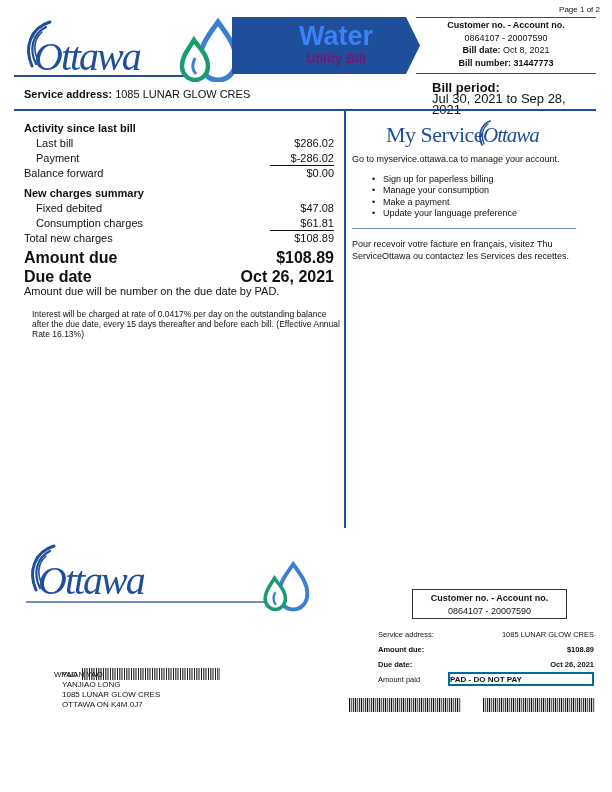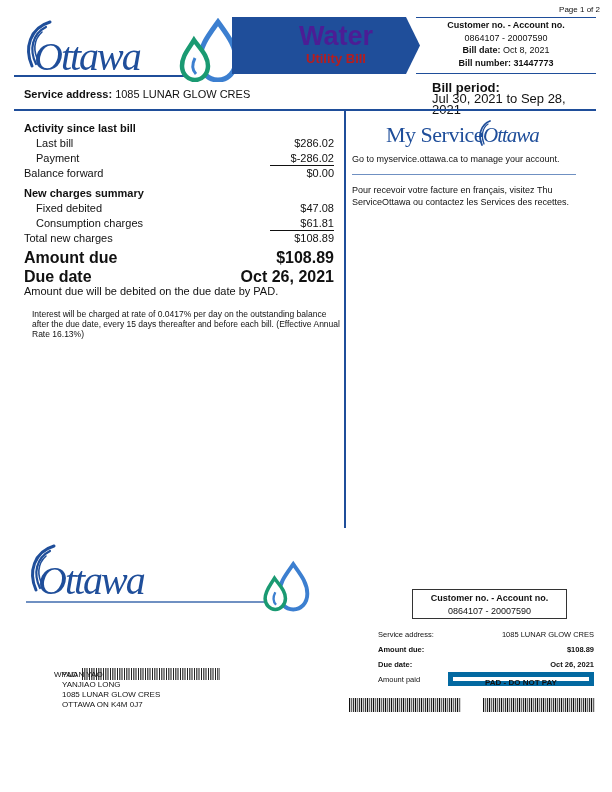--- a/index.html
+++ b/index.html
@@ -6,22 +6,22 @@
   html, body { width: 612px; height: 792px; background: #ffffff; overflow: hidden; }
   body { position: relative; font-family: "Liberation Sans", sans-serif; color: #111; font-size: 10px; }
   .abs { position: absolute; }
 
   
   .page-num { right: 12px; top: 5px; font-size: 8px; padding-left: 16px; }
   .ottawa-logo { left: 22px; top: 18px; width: 130px; height: 58px; }
   .logo-line { left: 14px; top: 75px; width: 180px; height: 1.5px; background: #1f4e9a; }
   .drops { left: 178px; top: 18px; width: 64px; height: 64px; }
   .banner { left: 232px; top: 17px; width: 188px; height: 57px; }
-  .banner-title { position: absolute; left: 44px; top: 6px; width: 120px; text-align: center; color: #4c1d95; font-weight: bold; font-size: 27px; line-height: 27px; }
-  .banner-sub { position: absolute; left: 44px; top: 34px; width: 120px; text-align: center; color: #b91c1c; font-weight: bold; font-size: 13px; line-height: 15px; }
+  .banner-title { position: absolute; left: 44px; top: 6px; width: 120px; text-align: center; color: #3b82f6; font-weight: bold; font-size: 27px; line-height: 27px; }
+  .banner-sub { position: absolute; left: 44px; top: 34px; width: 120px; text-align: center; color: #701a75; font-weight: bold; font-size: 13px; line-height: 15px; }
   .acct-box { left: 416px; top: 17px; width: 180px; height: 57px; border-top: 1px solid #1f4e9a; border-bottom: 1px solid #1f4e9a; text-align: center; font-size: 9px; line-height: 12.5px; padding-top: 1px; }
   .acct-box .b { font-weight: bold; }
   .svc-addr { left: 24px; top: 88px; font-size: 11px; }
   .svc-addr b { font-weight: bold; }
   .bill-period { left: 432px; top: 82px; width: 150px; text-align: left; font-size: 13px; line-height: 11px; }
   .bill-period .b { font-weight: bold; }
   .hr-main { left: 14px; top: 109px; width: 582px; height: 1.5px; background: #1f4e9a; }
   .vr-main { left: 344px; top: 110px; width: 1.5px; height: 418px; background: #1f4e9a; }
 
   
@@ -45,21 +45,21 @@
 
   
   .ottawa-logo2 { left: 26px; top: 542px; width: 130px; height: 58px; }
   .logo-line2 { left: 26px; top: 601px; width: 240px; height: 1.5px; background: #6f90c2; }
   .drops2 { left: 262px; top: 560px; width: 50px; height: 52px; }
   .acct-box2 { left: 412px; top: 589px; width: 155px; height: 30px; border: 1px solid #333; text-align: center; font-size: 9px; line-height: 13px; padding-top: 2px; }
   .acct-box2 .b { font-weight: bold; }
   .rem-table { left: 378px; top: 627px; width: 216px; font-size: 7.5px; }
   .rem-row { display: flex; justify-content: space-between; height: 15px; line-height: 15px; }
   .rem-row .b { font-weight: bold; }
-  .pad-box { border: 5px solid #0369a1; width: 146px; height: 14px; line-height: 12px; text-align: center; font-weight: bold; font-size: 8px; }
+  .pad-box { border: 2px solid #0369a1; width: 146px; height: 14px; line-height: 12px; font-weight: bold; font-size: 8px; }
   .wpad { left: 54px; top: 668px; font-size: 8px; }
   .barcode { height: 12px; }
   .mail-addr { left: 62px; top: 670px; font-size: 8px; line-height: 10px; }
 </style>
 </head>
 <body>
 
 <div class="abs page-num">Page 1 of 2</div>
 
 <svg class="abs ottawa-logo" viewBox="0 0 130 58">
@@ -136,34 +136,40 @@
   </div>
 
   <div class="row big" style="margin-top:3px">
     <span>Amount due</span>
     <span>$108.89</span>
   </div>
   <div class="row big" style="margin-top:2px">
     <span>Due date</span>
     <span>Oct 26, 2021</span>
   </div>
-  <div class="note">Amount due will be debited on the due date by PAD.</div>
+  <div class="note">Amount due will be number on the due date by PAD.</div>
   <div class="interest">Interest will be charged at rate of 0.0417% per day on the outstanding balance after the due date, every 15 days thereafter and before each bill. (Effective Annual Rate 16.13%)</div>
 </div>
 
 <div class="abs right">
   <svg class="mso-logo" viewBox="0 0 160 30">
     <text x="0" y="24" font-family="Liberation Serif, serif" font-size="22" fill="#1f4e9a" letter-spacing="-0.5">My Service</text>
     <g fill="none" stroke="#1f4e9a" stroke-linecap="round">
       <path d="M104 3 C94 7 92 18 96 27" stroke-width="1.8"></path>
       <path d="M102 6 C96 10 95 19 98 26" stroke-width="1.3"></path>
     </g>
     <text x="97" y="24" font-family="Liberation Serif, serif" font-style="italic" font-size="21" fill="#1f4e9a" letter-spacing="-1">Ottawa</text>
   </svg>
   <div>Go to myservice.ottawa.ca to manage your account.</div>
+  <ul class="bullets">
+    <li>Sign up for paperless billing</li>
+    <li>Manage your consumption</li>
+    <li>Make a payment</li>
+    <li>Update your language preference</li>
+  </ul>
   <div class="hr-right"></div>
   <div>Pour recevoir votre facture en français, visitez Thu ServiceOttawa ou contactez les Services des recettes.</div>
 </div>
 
 <svg class="abs ottawa-logo2" viewBox="0 0 130 58">
   <g fill="none" stroke="#1f4e9a" stroke-linecap="round">
     <path d="M28 4 C8 10 2 30 10 48" stroke-width="3"></path>
     <path d="M24 9 C10 16 7 32 14 46" stroke-width="2.2"></path>
     <path d="M20 14 C11 22 11 34 17 44" stroke-width="1.6"></path>
   </g>

